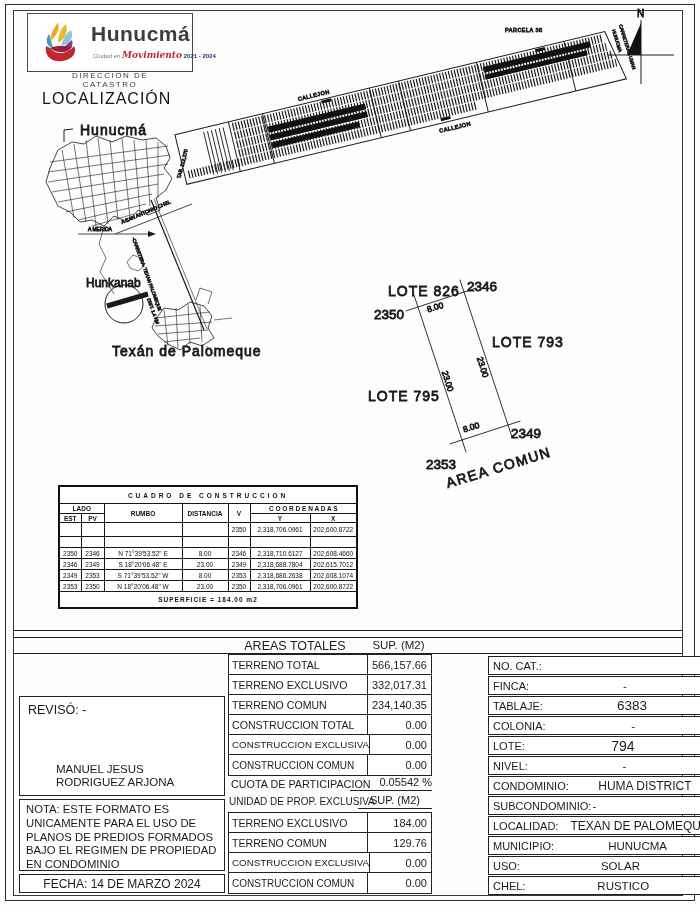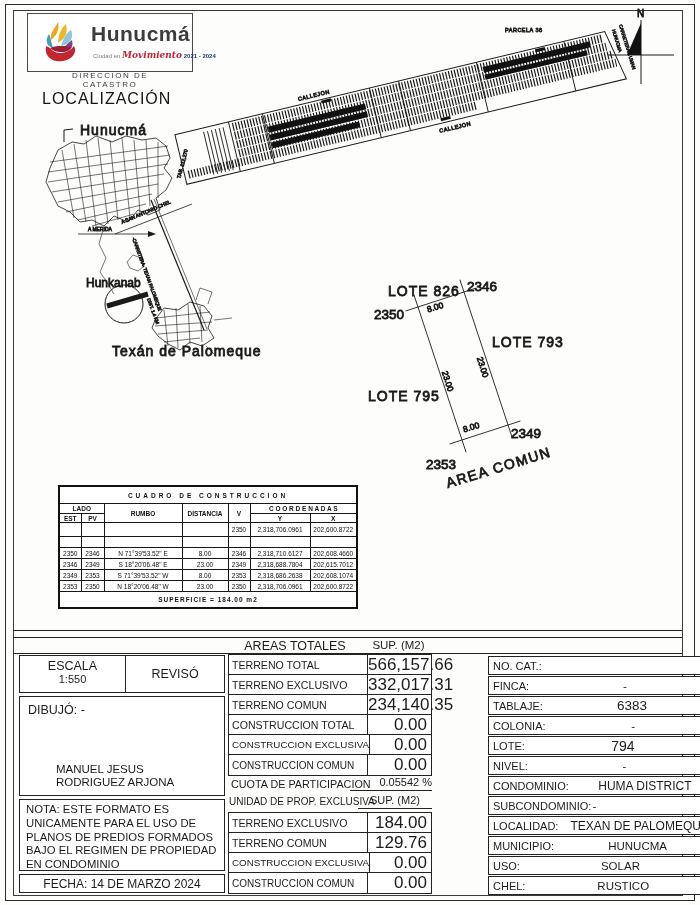--- a/index.html
+++ b/index.html
@@ -27,21 +27,21 @@
   tr.ct-r td{height:10px;}
   td.ct-foot{height:15px;font-size:11px;font-weight:bold;letter-spacing:1px;}
   td.num{font-size:6.3px;}
   
   .hline{height:0;border-top:1.5px solid #222;}
   .box{border:1.5px solid #222;background:#fff;box-sizing:border-box;}
   .mid-table{border:1.5px solid #222;background:#fff;box-sizing:border-box;}
   .mid-row{display:flex;height:20px;box-sizing:border-box;border-bottom:1px solid #222;}
   .mid-row:last-child{border-bottom:none;}
   .mid-label{flex:0 0 139px;border-right:1px solid #222;font-size:10.6px;display:flex;align-items:center;padding-left:3px;white-space:nowrap;box-sizing:border-box;}
-  .mid-val{flex:1;font-size:17px;display:flex;align-items:center;justify-content:flex-end;padding-right:4px;text-align:center;}
+  .mid-val{flex:1;font-size:11px;display:flex;align-items:center;justify-content:flex-end;padding-right:4px;text-align:center;}
   .r-row{position:absolute;left:448px;width:234px;height:19px;border:1px solid #222;background:#fff;display:flex;align-items:center;box-sizing:border-box;margin-left:40px;}
   .r-label{font-size:11px;padding-left:4px;white-space:nowrap;}
   .r-val{flex:1;text-align:center;font-size:11.5px;}
   .r-val.left{flex:0;text-align:left;padding-left:1px;}
   svg text{fill:#161616;font-family:"Liberation Sans",sans-serif;}
 </style>
 </head>
 <body>
 
 <div class="page">
@@ -286,29 +286,22 @@
         </tr>
   </tbody>
     </table>
 
   <div class="abs hline" style="left:13px;top:630px;width:669px"></div>
   <div class="abs hline" style="left:13px;top:637px;width:669px"></div>
   <div class="abs" style="left:230px;top:639px;width:130px;text-align:center;font-size:12.5px">AREAS TOTALES</div>
   <div class="abs" style="left:365px;top:639px;width:67px;text-align:center;font-size:11.5px">SUP. (M2)</div>
   <div class="abs hline" style="left:13px;top:653px;width:669px;border-top-width:1px"></div>
 
-  <div class="abs box" style="left:19px;top:655px;width:206px;height:38px">
-    <div style="position:absolute;left:0;top:0;width:106px;height:100%;border-right:1px solid #222;text-align:center;box-sizing:border-box">
-      <div style="font-size:12.5px;padding-top:3px">ESCALA</div>
-      <div style="font-size:11px">1:550</div>
-    </div>
-    <div style="position:absolute;left:106px;top:0;right:0;height:100%;display:flex;align-items:center;justify-content:center;font-size:12.5px">REVISÓ</div>
-  </div>
   <div class="abs box" style="left:19px;top:696px;width:206px;height:100px">
-    <div style="font-size:12.5px;padding:6px 0 0 8px">DIBUJÓ:  -</div>
+    <div style="font-size:12.5px;padding:6px 0 0 8px">REVISÓ:  -</div>
     <div style="position:absolute;left:36px;bottom:6px;font-size:11.5px;line-height:13px">
       <div>MANUEL JESUS</div>
       <div>RODRIGUEZ ARJONA</div>
     </div>
   </div>
   <div class="abs box" style="left:19px;top:799px;width:206px;height:72px;font-size:11.3px;line-height:13.8px;padding:3px 0 0 6px">
     <div>NOTA: ESTE FORMATO ES</div>
     <div>UNICAMENTE PARA EL USO DE</div>
     <div>PLANOS DE PREDIOS FORMADOS</div>
     <div>BAJO EL REGIMEN DE PROPIEDAD</div>

